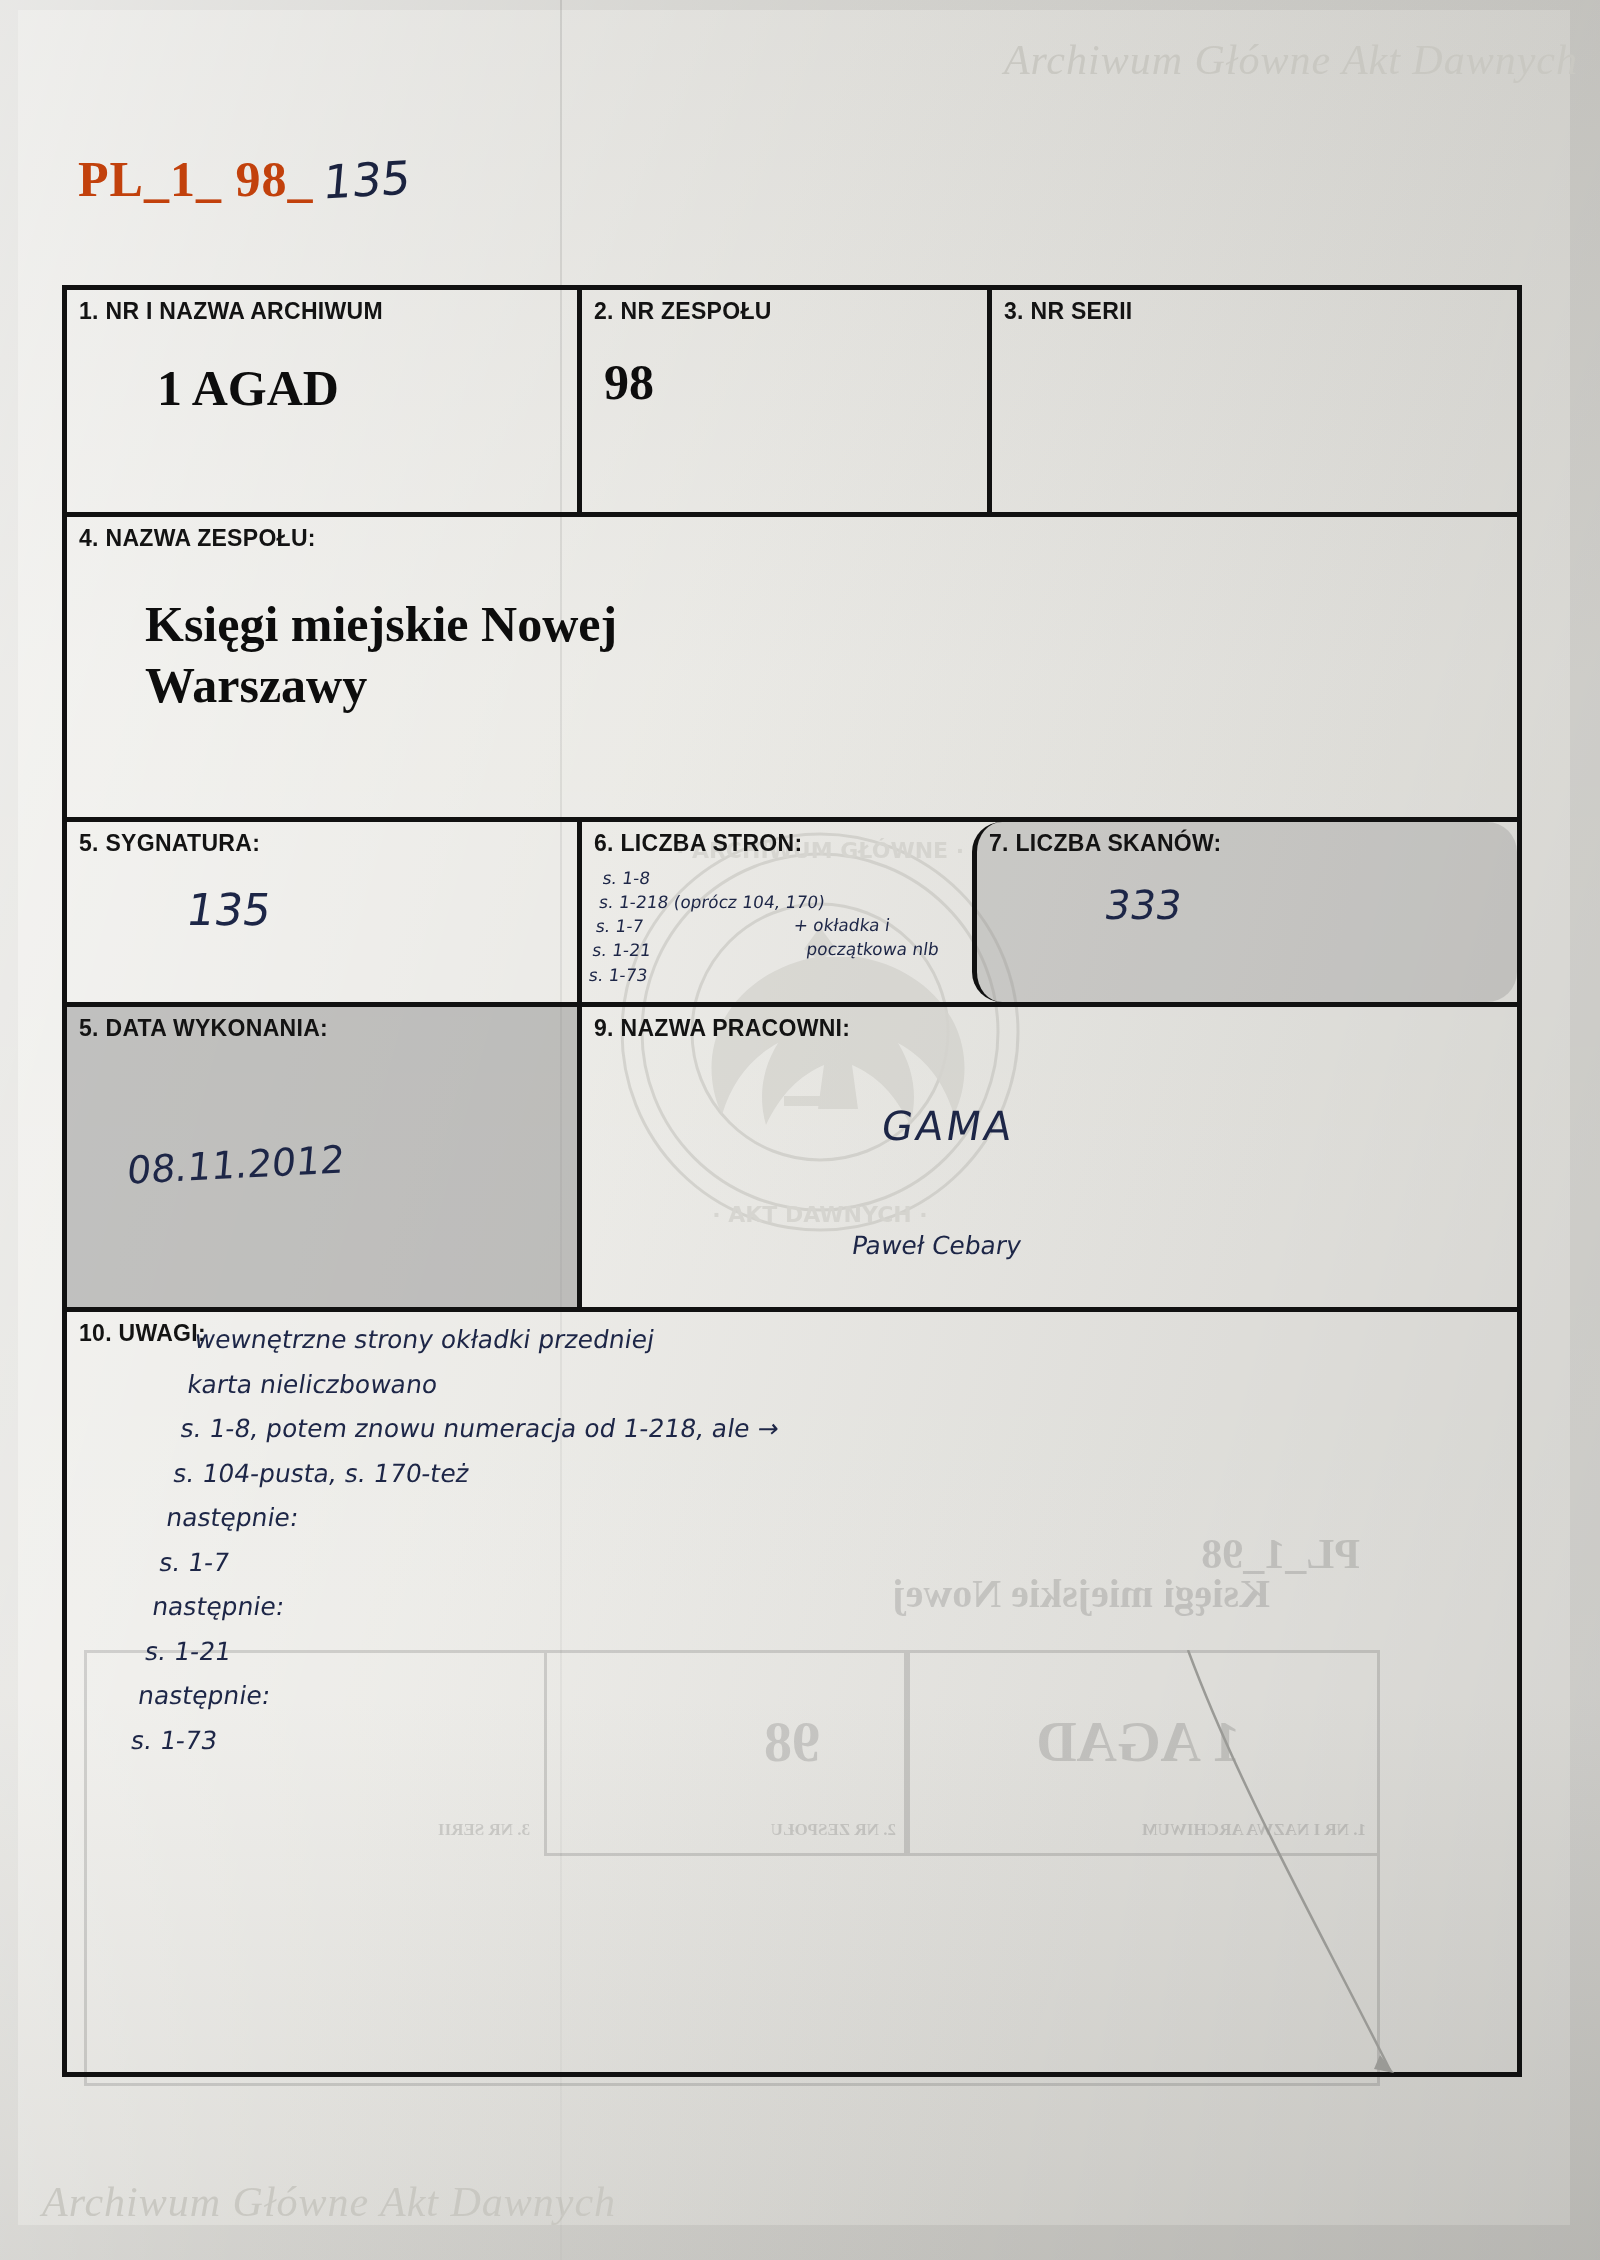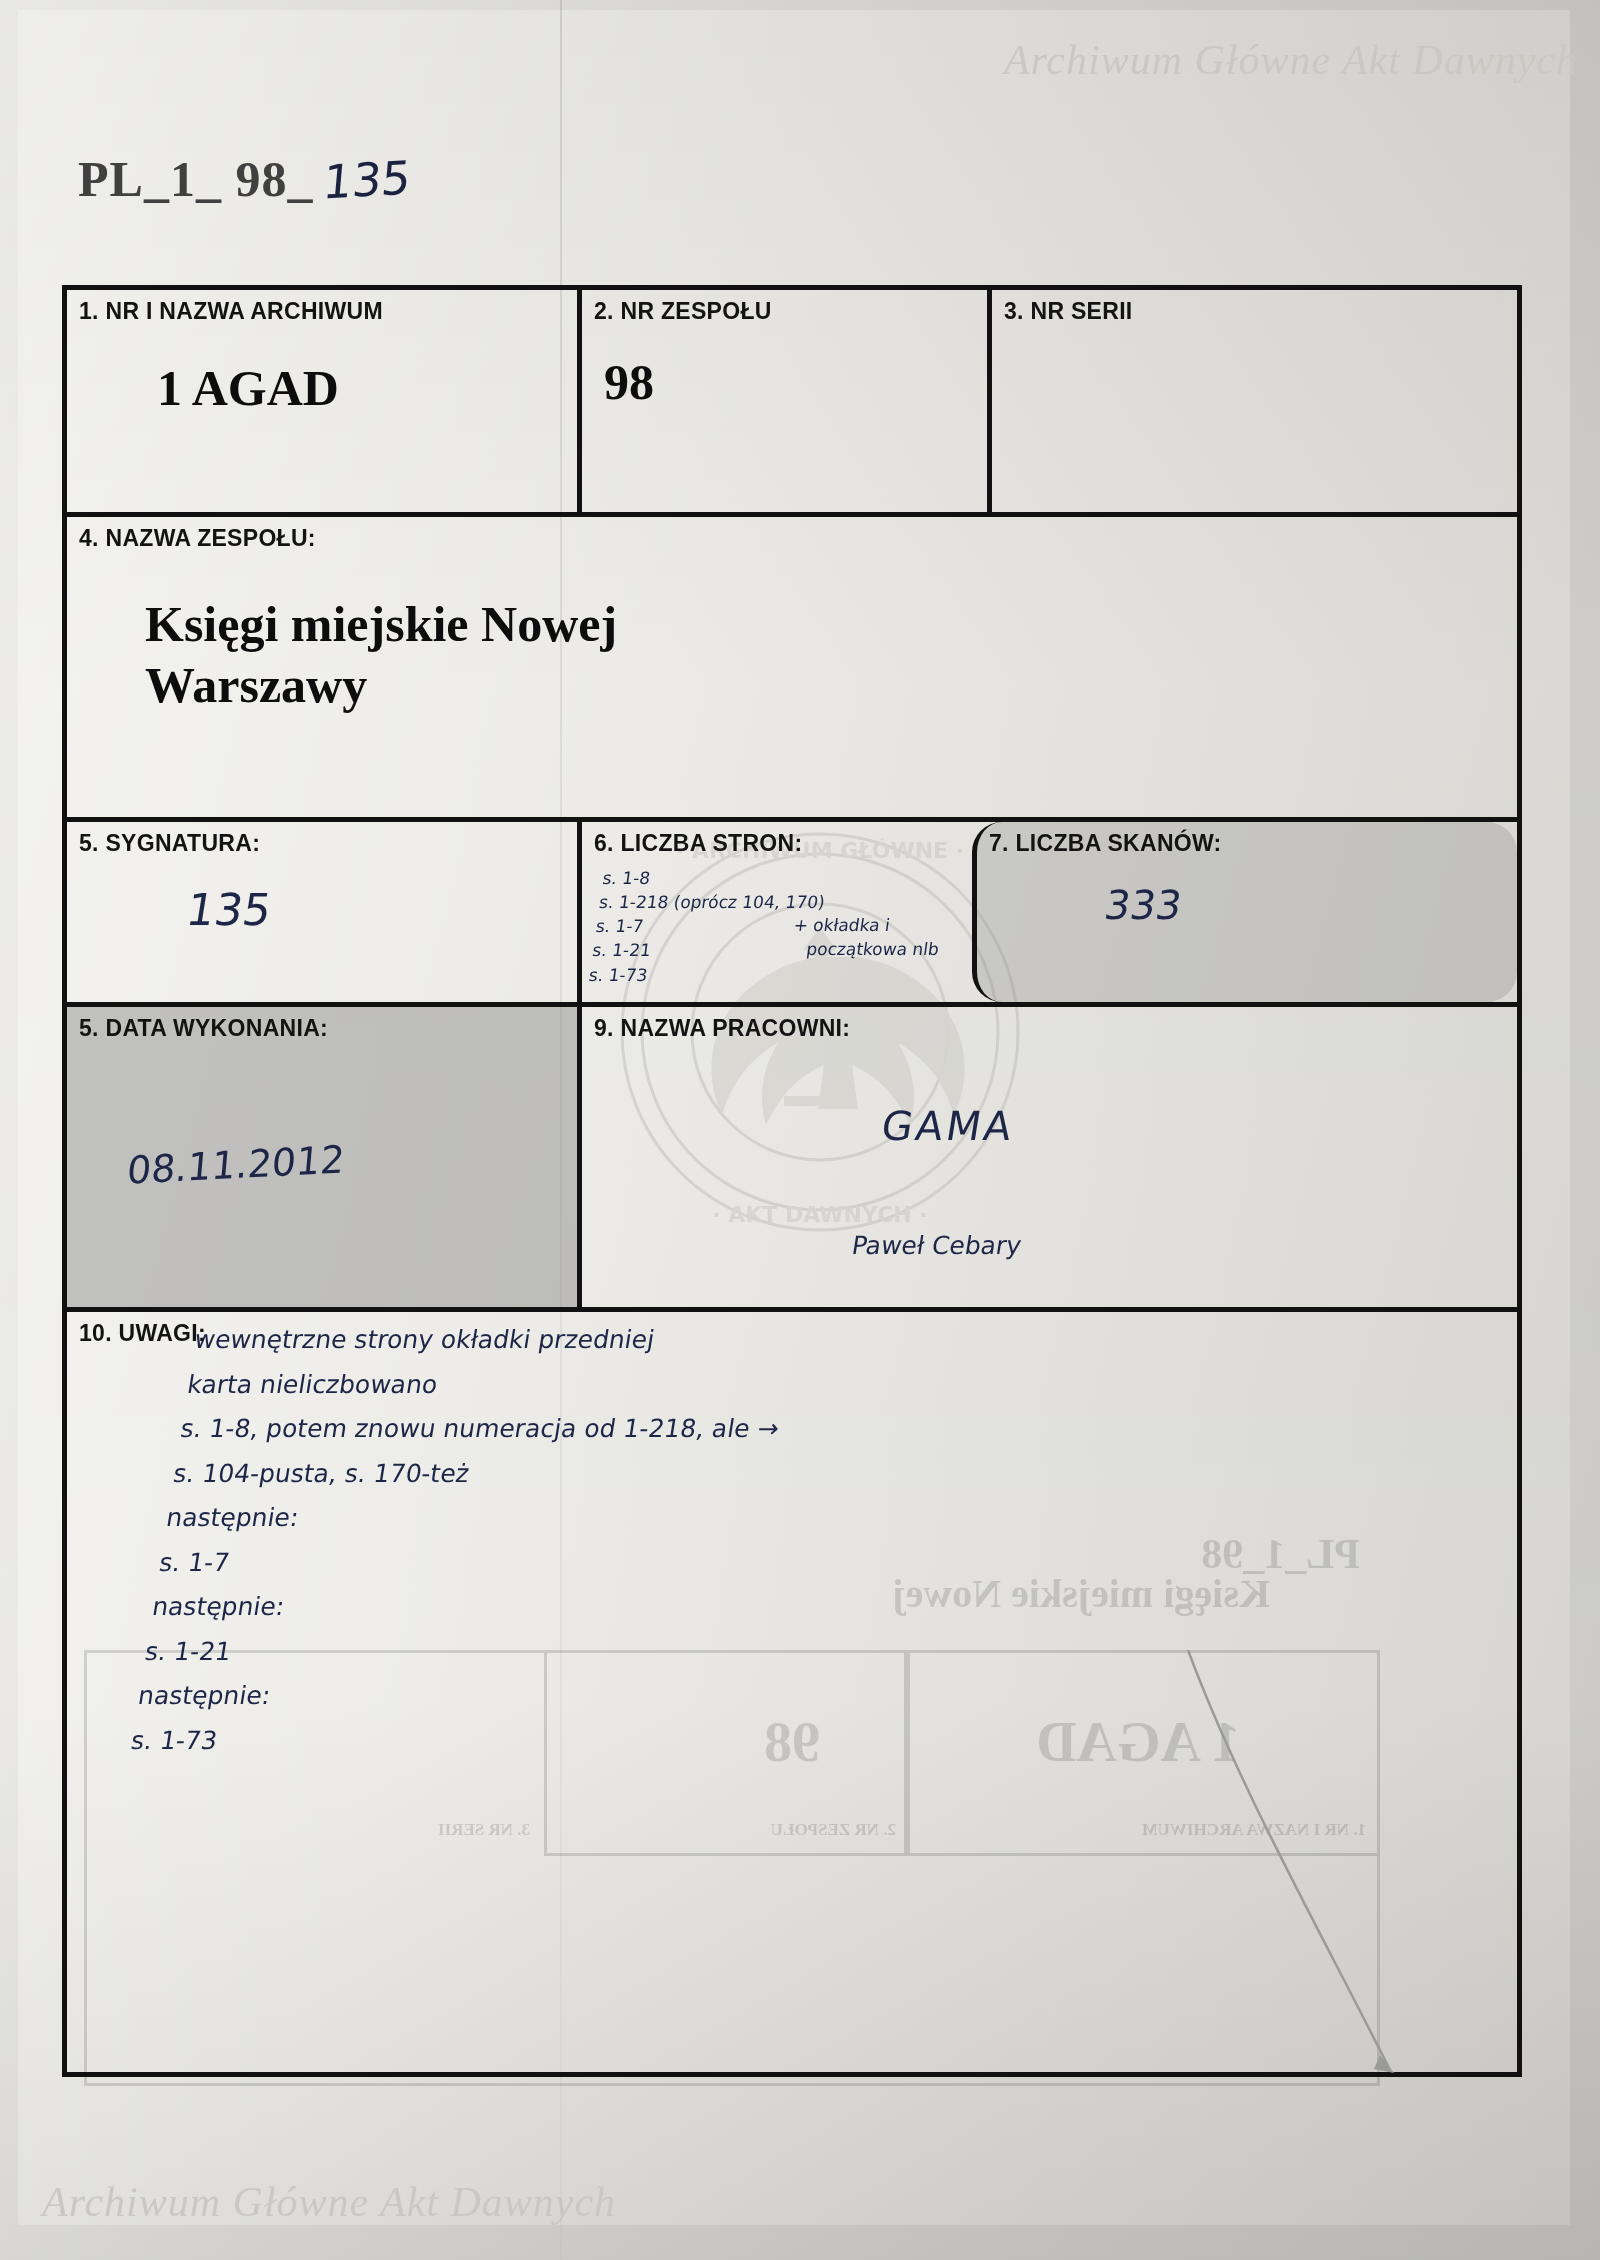--- a/index.html
+++ b/index.html
@@ -111,21 +111,21 @@
     top: 150px;
     z-index: 6;
     display: flex;
     align-items: baseline;
     gap: 0px;
   }
   .code-print {
     font-family: "Liberation Serif", serif;
     font-weight: bold;
     font-size: 50px;
-    color: #404040;
+    color: #c2410c;
     letter-spacing: 1px;
   }
   .code-hand {
     font-family: "DejaVu Sans", sans-serif;
     font-size: 46px;
     color: #1b2340;
     margin-left: 10px;
     transform: rotate(-3deg) skewX(-8deg);
   }
 

